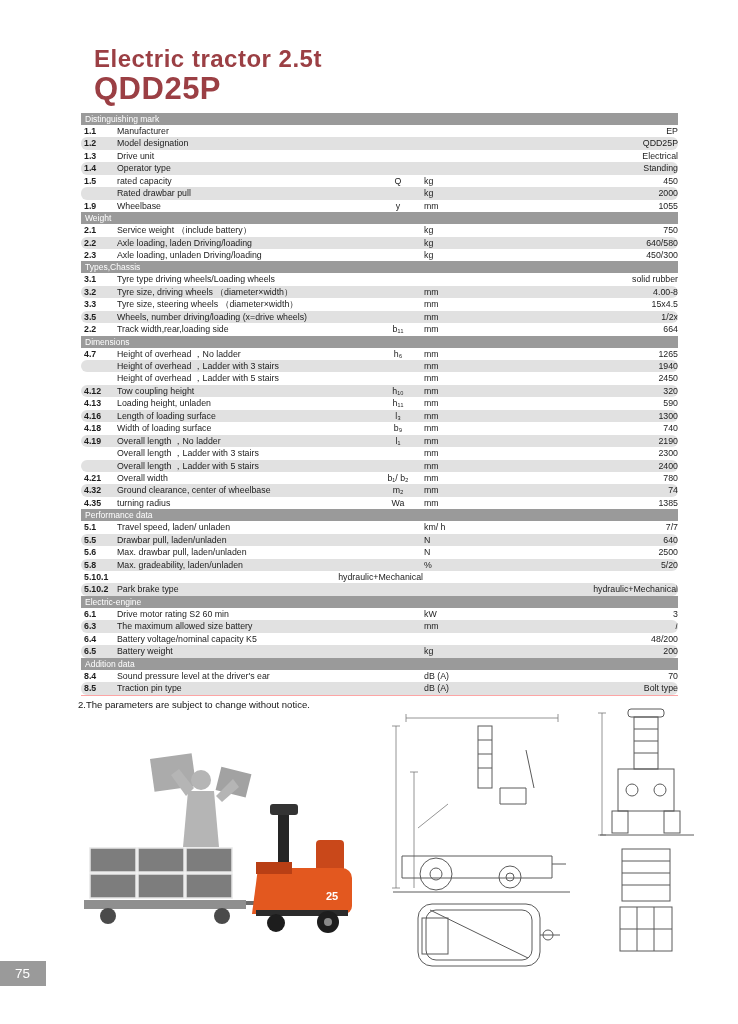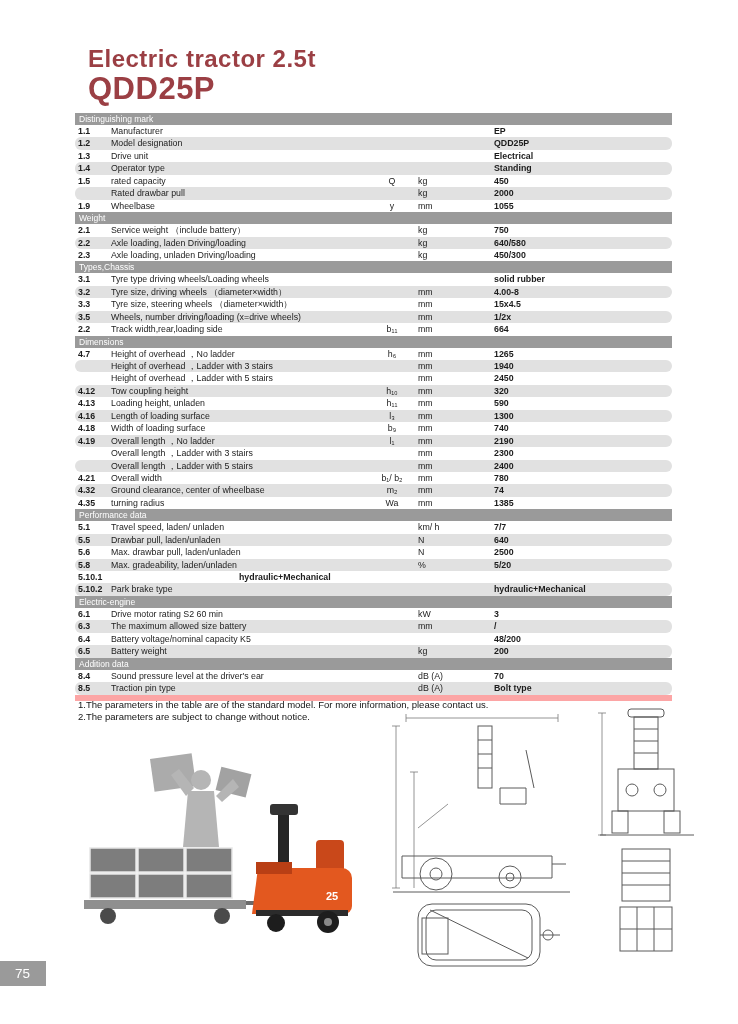--- a/index.html
+++ b/index.html
@@ -3,37 +3,37 @@
 <meta charset="utf-8">
 <style>
   html,body{margin:0;padding:0;}
   body{
     width:738px;height:1024px;position:relative;overflow:hidden;
     background:#ffffff;
     font-family:"Liberation Sans","DejaVu Sans",sans-serif;
     color:#1c1c1c;
     -webkit-font-smoothing:antialiased;
   }
-  .title-block{position:absolute;left:88px;top:46px;}
+  .title-block{position:absolute;left:94px;top:46px;}
   .title1{font-size:24px;line-height:26px;font-weight:600;color:var(--accent,#9b3f44);letter-spacing:.5px;margin:0;}
   .title2{font-size:31px;line-height:33px;font-weight:600;color:var(--accent,#9b3f44);letter-spacing:.5px;margin:0;}
 
-  .spec-table{position:absolute;left:75px;top:113px;width:597px;border-bottom:6px solid #fca5a5;}
+  .spec-table{position:absolute;left:81px;top:113px;width:597px;border-bottom:1px solid #fca5a5;}
   .sec-header{
     height:12px;line-height:12px;background:var(--section_header_bg,#9a9a9a);
     color:#ffffff;font-size:8.5px;padding-left:4px;overflow:hidden;white-space:nowrap;
   }
   .row{display:flex;height:12.45px;line-height:12.45px;font-size:8.8px;overflow:hidden;white-space:nowrap;background:#ffffff;}
   .row.alt{background:var(--row_alt_bg,#e1e1e1);border-radius:6px;}
   .cell{overflow:hidden;}
   .c-no{width:33px;padding-left:3px;flex:none;font-weight:bold;}
   .c-desc{flex:1;}
   .c-sym{width:52px;text-align:center;flex:none;}
   .c-unit{width:76px;flex:none;}
-  .c-val{width:178px;text-align:left;flex:none;font-weight:bold;}
+  .c-val{width:178px;text-align:right;flex:none;}
 
   .footnotes{position:absolute;left:78px;top:699px;font-size:9.5px;line-height:11.5px;color:#141414;}
 
   .illu{position:absolute;}
   .illu-photo{left:80px;top:750px;width:272px;height:206px;}
   .illu-side{left:388px;top:708px;width:188px;height:268px;}
   .illu-rear{left:596px;top:703px;width:102px;height:270px;}
 
   .page-footer{
     position:absolute;left:0;top:961px;width:46px;height:25px;
@@ -332,21 +332,20 @@
     <div class="row alt">
       <div class="cell c-no">8.5</div>
       <div class="cell c-desc">Traction pin type</div>
       <div class="cell c-sym"></div>
       <div class="cell c-unit">dB (A)</div>
       <div class="cell c-val">Bolt type</div>
     </div>
   </div>
 
 <div class="footnotes">
-  <div>1.The parameters in the table are of the standard model. For more information, please contact us.</div>
   <div>2.The parameters are subject to change without notice.</div>
 </div>
 
 <svg class="illu illu-photo" viewBox="0 0 272 206" xmlns="http://www.w3.org/2000/svg">
   <rect x="72" y="6" width="42" height="33" fill="#ababab" transform="rotate(-8 93 22)"></rect>
   <rect x="138" y="20" width="31" height="24" fill="#a2a2a2" transform="rotate(14 153 32)"></rect>
   <g fill="#b5b5b5">
     <circle cx="121" cy="30" r="10"></circle>
     <path d="M108 41 h26 l5 56 h-36 z"></path>
     <path d="M106 46 l-15 -21 8 -6 15 19 z"></path>

